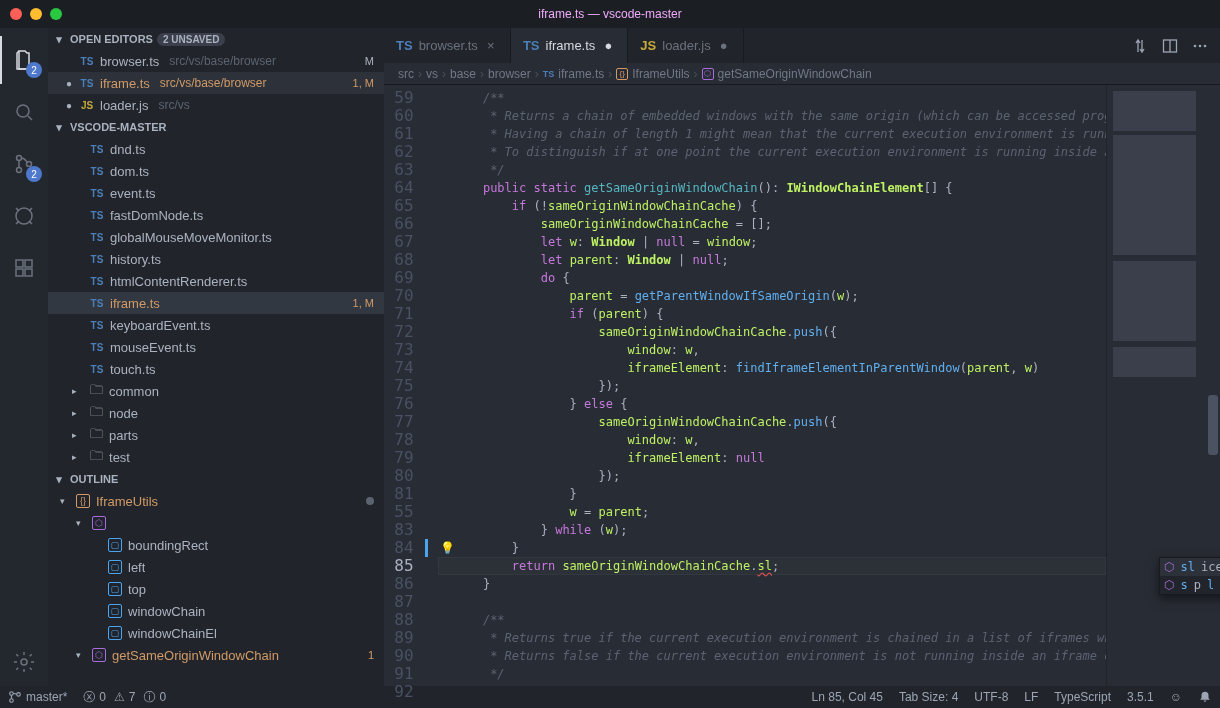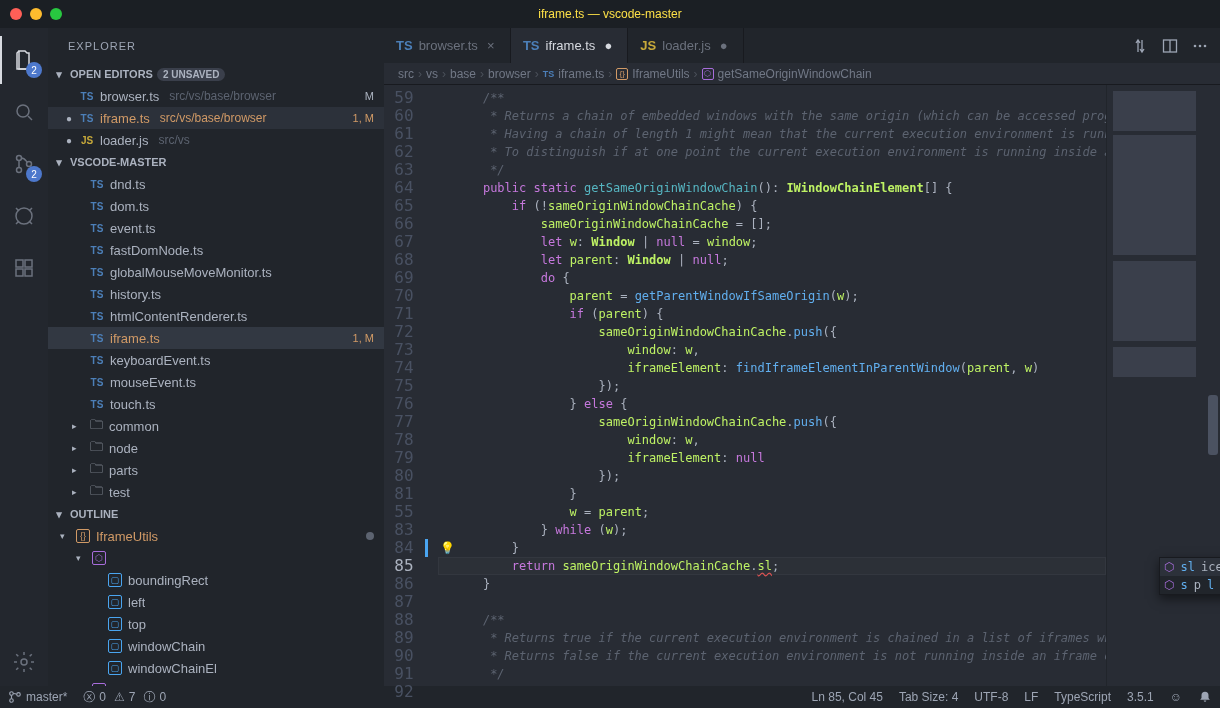--- a/index.html
+++ b/index.html
@@ -2,21 +2,21 @@
 <html><head>
 <meta charset="utf-8">
 <style>
 * { margin:0; padding:0; box-sizing:border-box; }
 html,body { width:1220px; height:708px; overflow:hidden; font-family: -apple-system, "Segoe UI", sans-serif; background:#1e2227; color:#abb2bf; font-size:13px; }
 .window { display:flex; flex-direction:column; height:100%; }
 .titlebar { height:28px; background:#1b1f24; display:flex; align-items:center; padding:0 10px; position:relative; }
 .traffic { display:flex; gap:8px; }
 .dot { width:12px; height:12px; border-radius:50%; }
 .red{background:#ff5f57;} .yellow{background:#febc2e;} .green{background:#28c840;}
-.titlebar .title { position:absolute; left:0; right:0; text-align:center; font-size:12px; color:#fde047; }
+.titlebar .title { position:absolute; left:0; right:0; text-align:center; font-size:12px; color:#f0abfc; }
 .main { flex:1; display:flex; min-height:0; }
 .activitybar { width:48px; background:#23272e; display:flex; flex-direction:column; align-items:center; padding-top:8px; gap:4px; }
 .activitybar .ab-item { width:48px; height:48px; display:flex; align-items:center; justify-content:center; position:relative; color:#6b717d; cursor:pointer; }
 .activitybar .ab-item.active { color:#d7dae0; }
 .activitybar .ab-item.active::before { content:""; position:absolute; left:0; top:0; bottom:0; width:2px; background:#d7dae0; }
 .badge { position:absolute; bottom:6px; right:6px; background:#4d78cc; color:#fff; border-radius:8px; font-size:10px; min-width:16px; height:16px; display:flex; align-items:center; justify-content:center; padding:0 4px; }
 .activitybar .spacer { flex:1; }
 .sidebar { width:336px; background:#21252b; display:flex; flex-direction:column; min-height:0; }
 .sidebar-title { height:35px; display:flex; align-items:center; padding:0 20px; font-size:11px; letter-spacing:1px; color:#9da5b4; }
 .section-header { height:22px; display:flex; align-items:center; padding:0 4px; font-size:11px; font-weight:700; color:#abb2bf; gap:4px; cursor:pointer; background:#21252b; }
@@ -135,21 +135,20 @@
       <div class="spacer"></div>
       <div class="ab-item">
         <svg width="24" height="24" viewBox="0 0 24 24" fill="none" stroke="currentColor" stroke-width="1.5">
             <circle cx="12" cy="12" r="3"></circle>
             <path d="M12 2v3M12 19v3M4.2 4.2l2.1 2.1M17.7 17.7l2.1 2.1M2 12h3M19 12h3M4.2 19.8l2.1-2.1M17.7 6.3l2.1-2.1"></path>
           </svg>
       </div>
     </div>
 
     <div class="sidebar">
-      <div class="sidebar-title">EXPLORER</div>
 
       <div class="section-header">
         <span class="chev">▾</span>
         <span>OPEN EDITORS</span>
         <span class="count-badge">2 UNSAVED</span>
       </div>
       <div class="openeditors" id="open-editors">
           <div class="row">
             <span class="modbullet"></span>
     <span class="ficon ts">TS</span>

